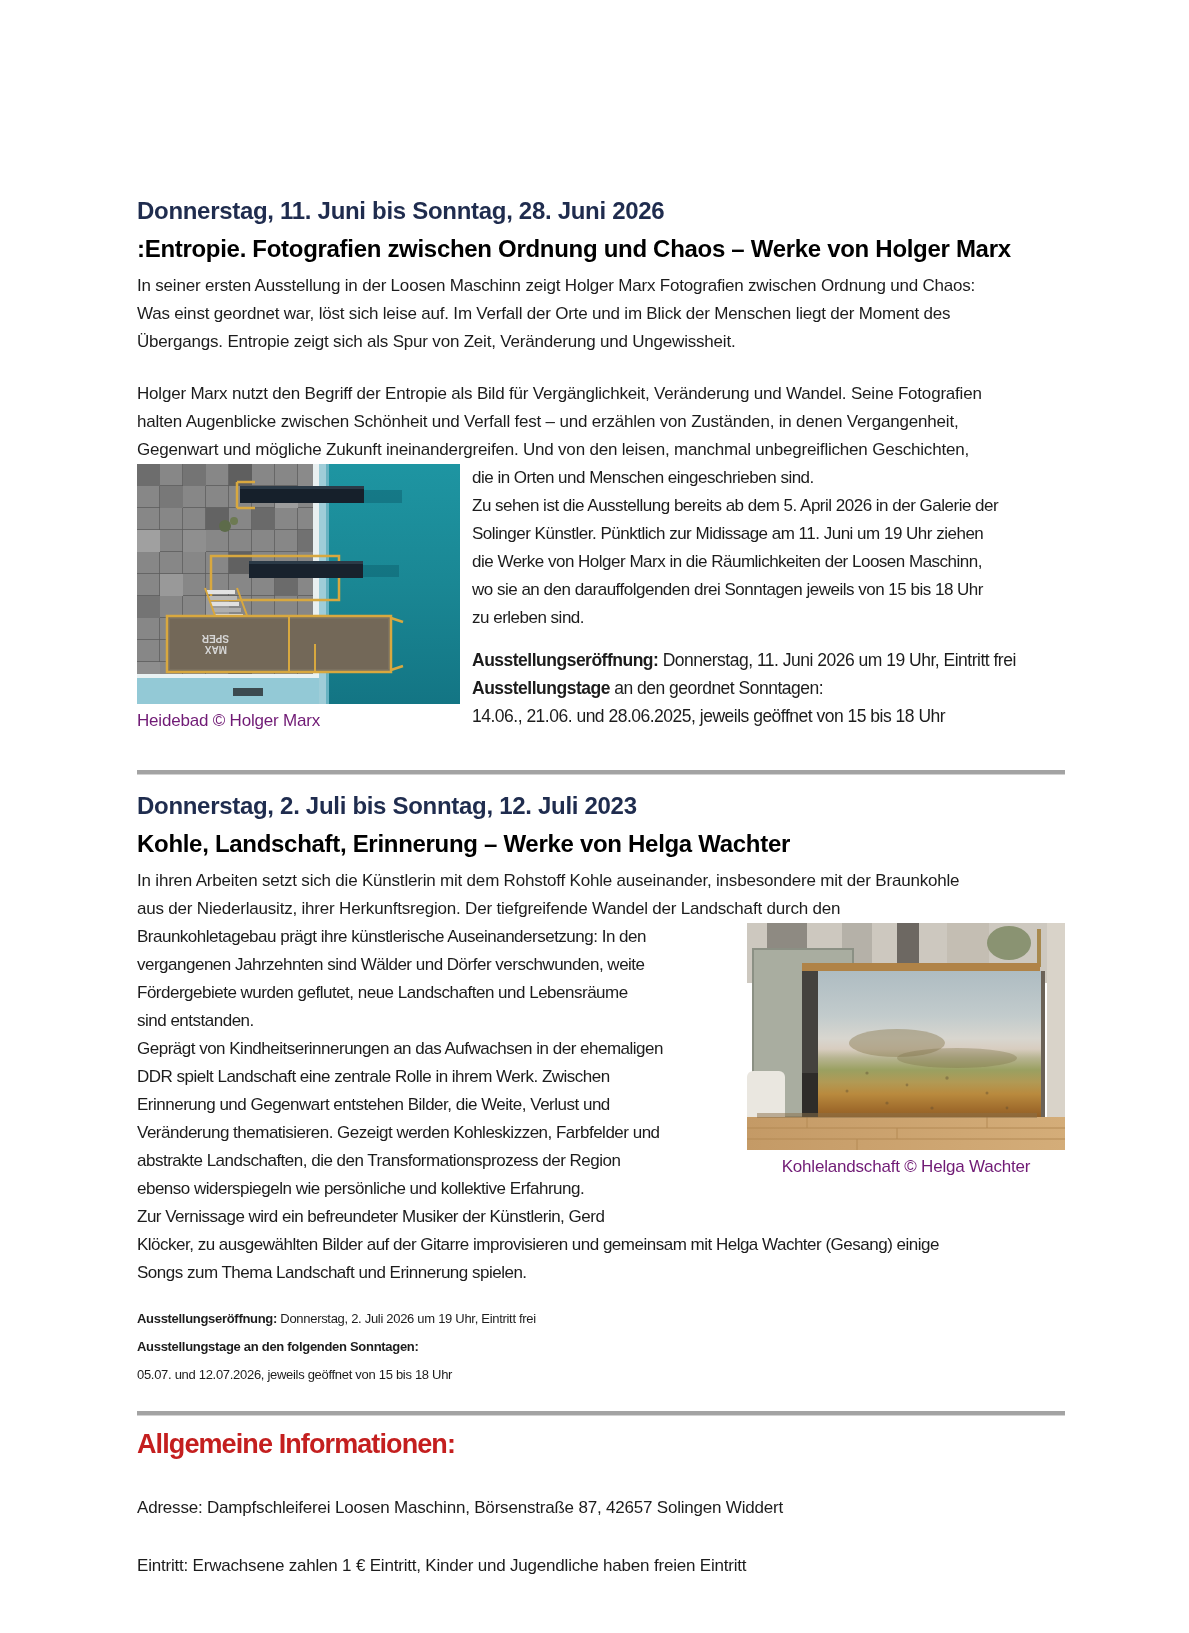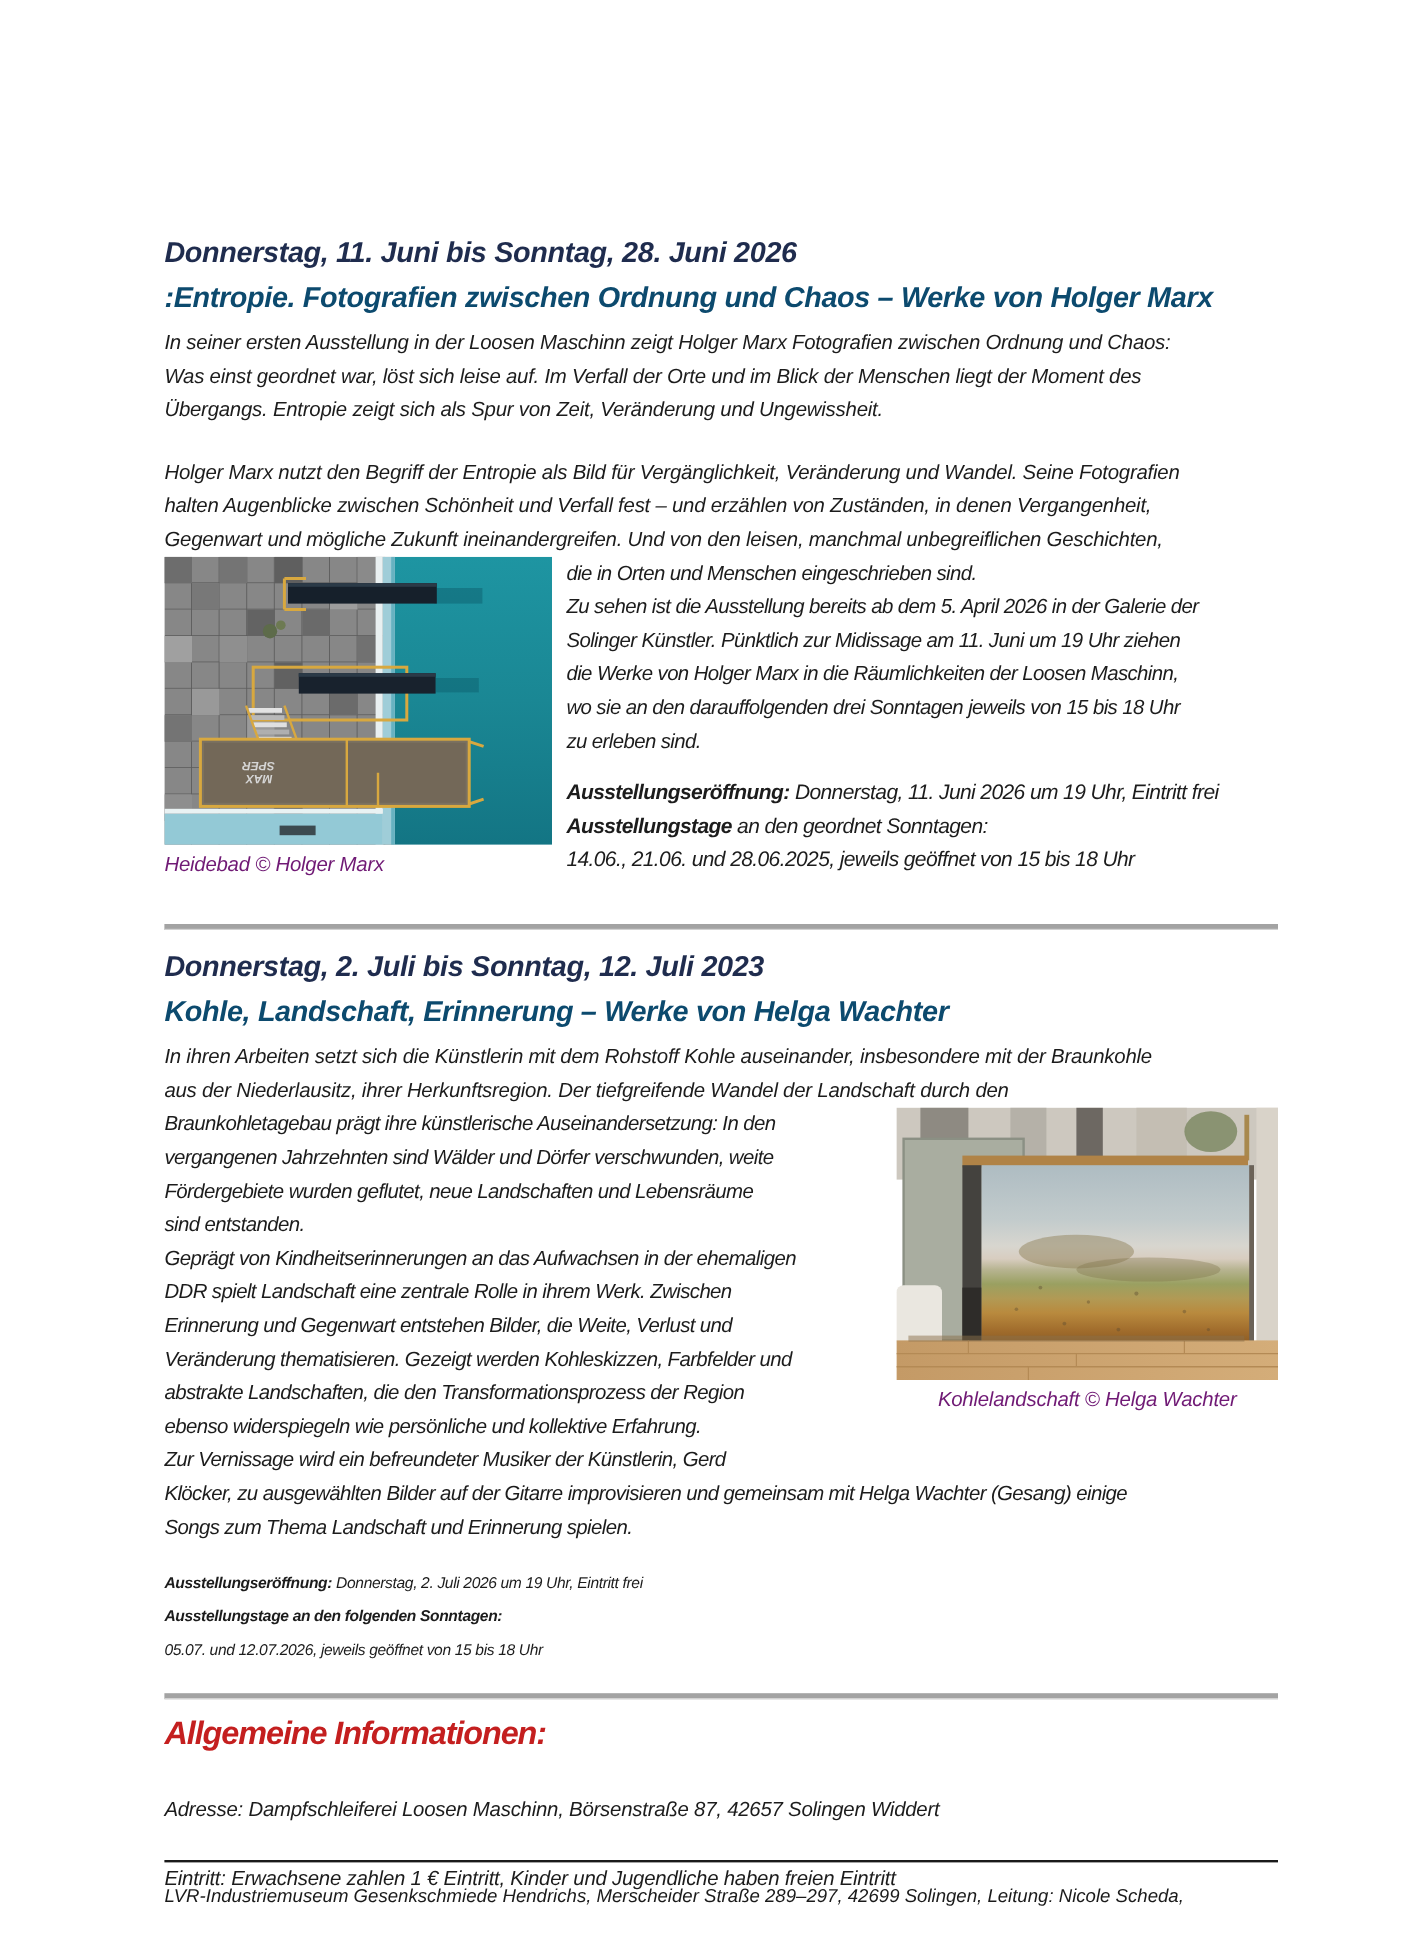--- a/index.html
+++ b/index.html
@@ -1,22 +1,22 @@
 <!DOCTYPE html>
 <html><head>
 <meta charset="utf-8">
 <style>
   html,body{margin:0;padding:0;background:#ffffff;}
   .page{position:relative;width:1189px;height:1598px;background:#ffffff;overflow:hidden;
-        font-family:"Liberation Sans",sans-serif;color:#1c1c1c;font-style:italic;}
+        font-family:"Liberation Sans",sans-serif;color:#1c1c1c;}
   .content{position:absolute;left:137px;top:196px;width:928px;}
   .date-heading{margin:0 0 8px 0;font-size:24px;line-height:30px;font-weight:700;
         color:#1f2c4e;letter-spacing:-0.3px;}
   .title-heading{margin:0 0 8px 0;font-size:24px;line-height:30px;font-weight:700;
-        color:#0c4a6e;letter-spacing:-0.3px;}
+        color:#000000;letter-spacing:-0.3px;}
   .body{margin:0;font-size:17px;line-height:28px;letter-spacing:-0.2px;
         color:#1c1c1c;white-space:pre-line;}
   .spaced{margin-top:24px;}
   .tight{letter-spacing:-0.5px;}
   .wrap-block{margin:0;}
   .fig-left{float:left;margin:0 12px 0 0;width:323px;}
   .fig-right{float:right;margin:0 0 0 12px;width:318px;}
   figure{margin:0;padding:0;}
   .photo{display:block;}
   .caption{margin-top:6px;font-size:17px;line-height:22px;color:#701a75;letter-spacing:-0.2px;}
@@ -252,17 +252,13 @@
 
     <section>
       <h3 class="red-heading">Allgemeine Informationen:</h3>
       <div class="body" style="line-height:29px;">
         <div>Adresse: Dampfschleiferei Loosen Maschinn, Börsenstraße 87, 42657 Solingen Widdert</div>
         <div>Eintritt: Erwachsene zahlen 1 € Eintritt, Kinder und Jugendliche haben freien Eintritt</div>
       </div>
     </section>
   </div>
 
-  <footer class="footer">
-    <div>LVR-Industriemuseum Gesenkschmiede Hendrichs, Merscheider Straße 289–297, 42699 Solingen, Leitung: Nicole Scheda,</div>
-    <div>Telefon: 0212 / 23241-0, E-Mail: nicole.scheda@lvr.de, Internet: www.industriemuseum.lvr.de</div>
-  </footer>
 </div>
 
 </body></html>

